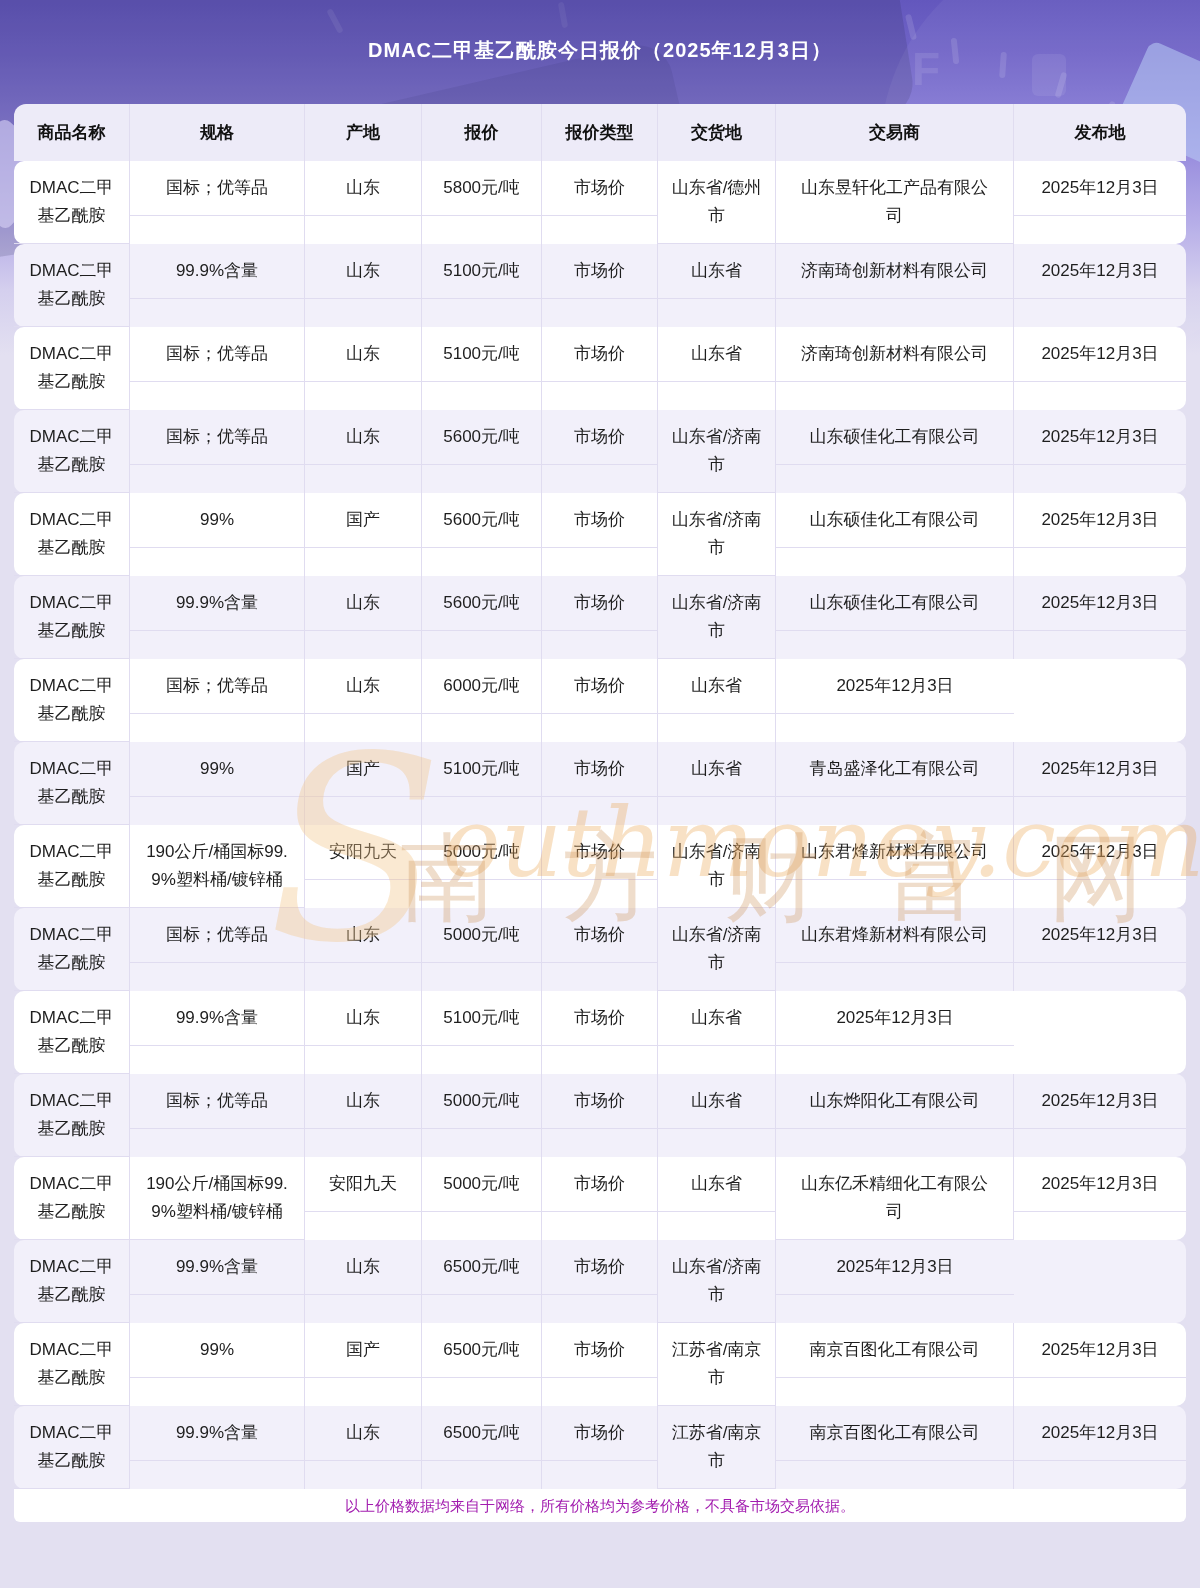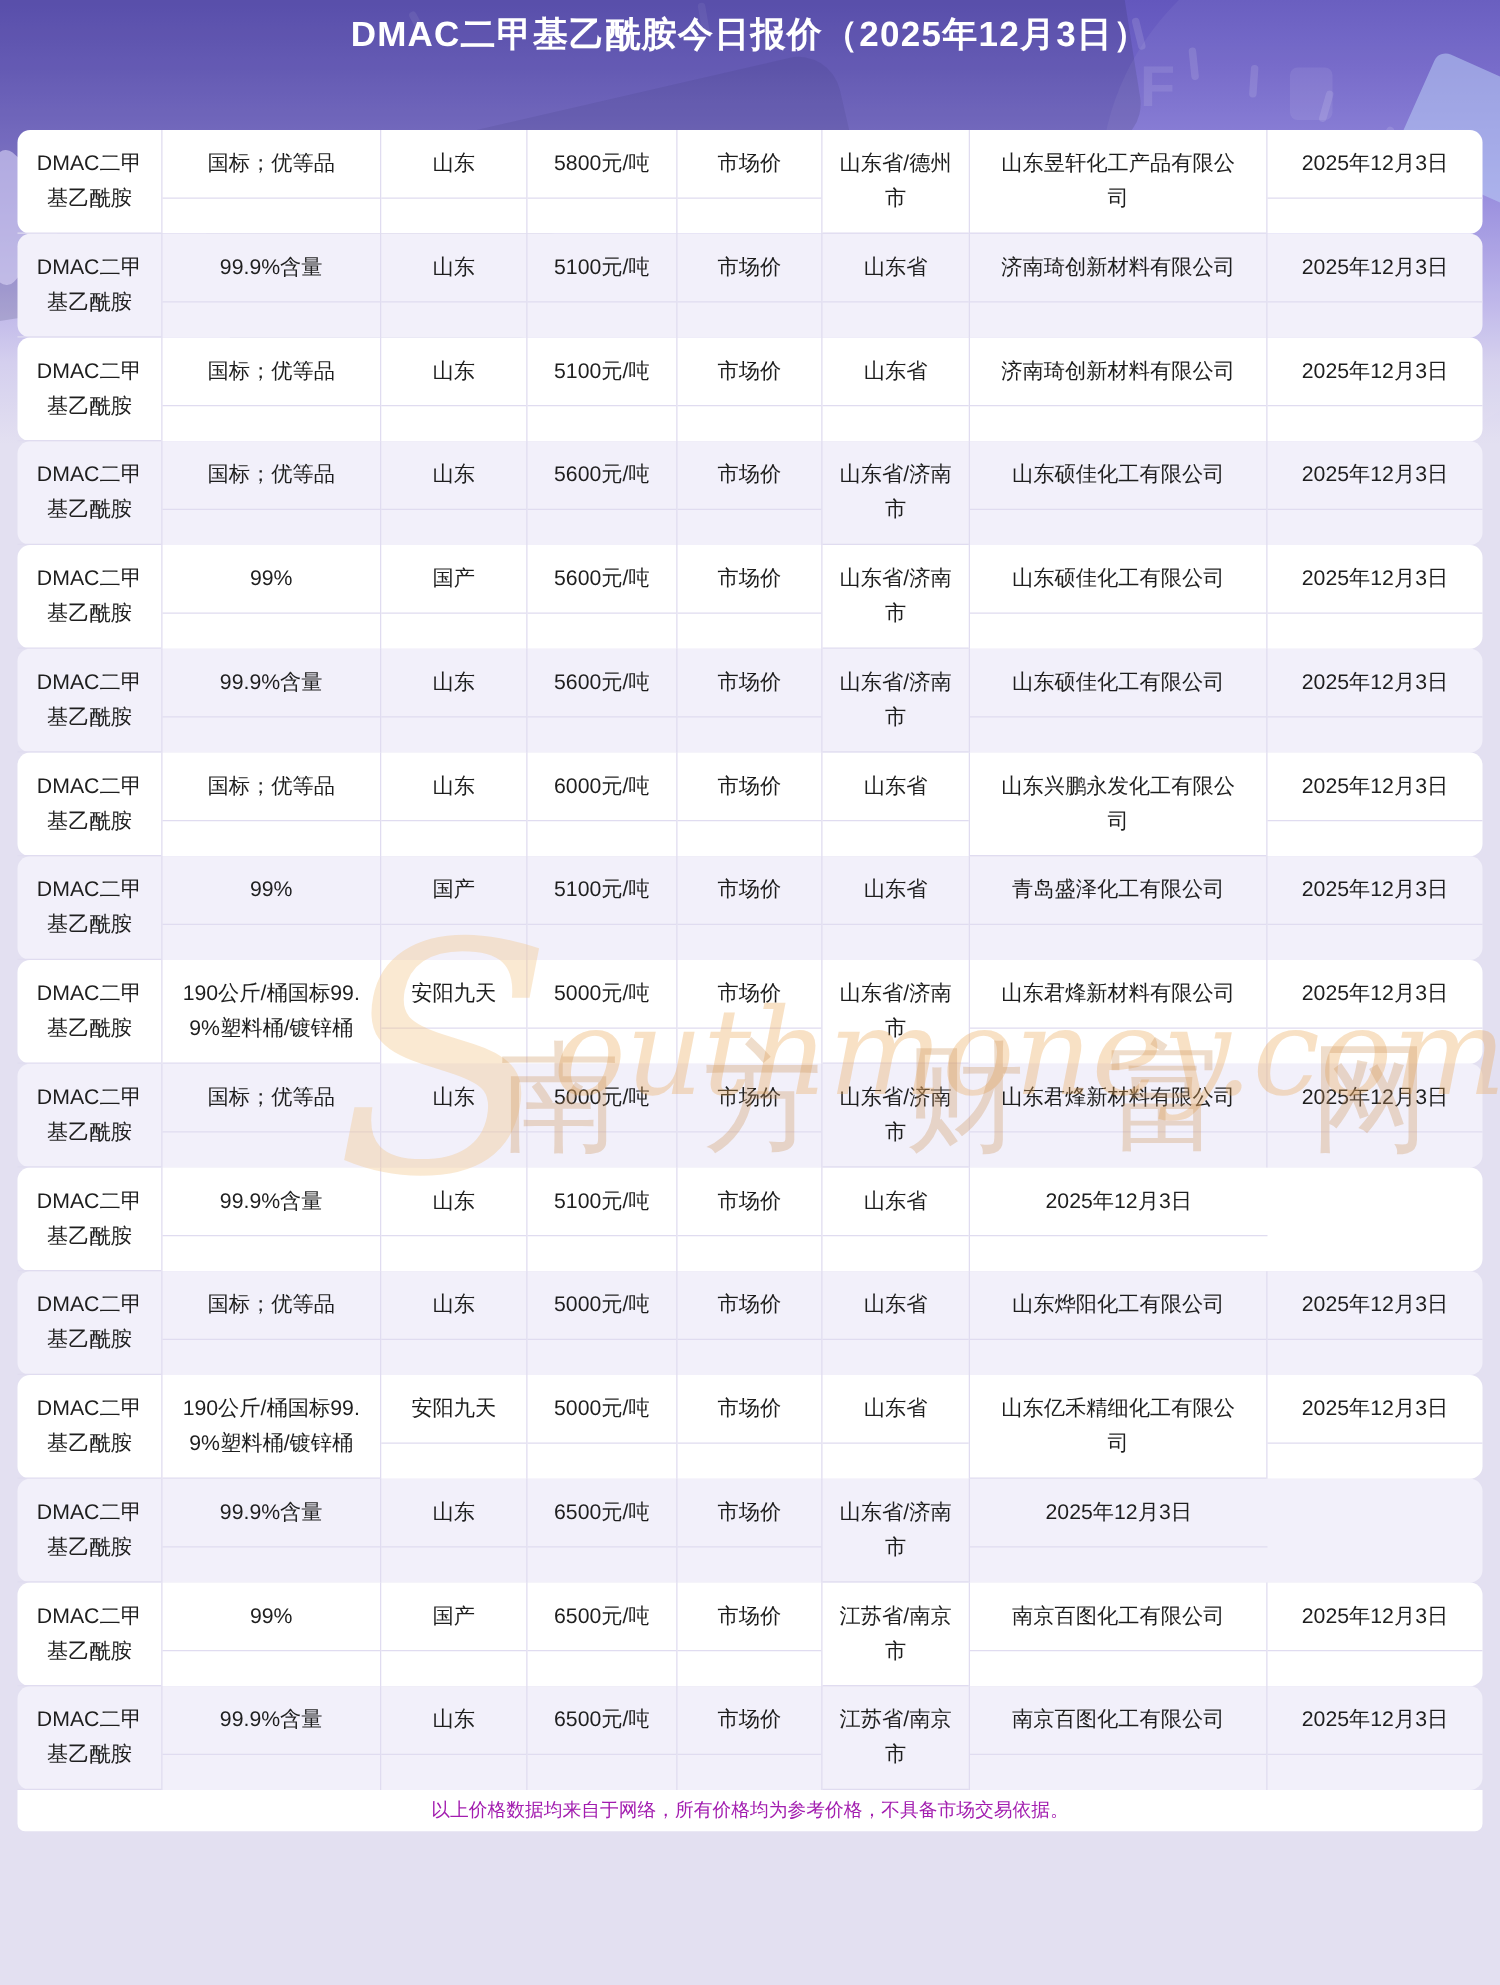--- a/index.html
+++ b/index.html
@@ -38,21 +38,21 @@
   .tick.t5{left:1104px;top:100px;transform:rotate(31deg);}
   .tick.t6{left:1148px;top:134px;transform:rotate(46deg);height:30px;}
   .tick.t7{left:332px;top:8px;transform:rotate(-28deg);background:rgba(255,255,255,0.07);}
   .tick.t8{left:560px;top:2px;transform:rotate(-10deg);background:rgba(255,255,255,0.06);}
   .gauge-f{position:absolute;left:912px;top:42px;font-size:46px;font-weight:bold;
     color:rgba(255,255,255,0.10);}
   .pump{position:absolute;left:1032px;top:54px;width:34px;height:42px;border-radius:6px;
     background:rgba(255,255,255,0.08);}
   
   .hero-text{position:absolute;left:0;top:0;width:1200px;z-index:3;text-align:center;color:#fff;}
-  .hero-title{margin-top:9px;font-size:28px;font-weight:600;letter-spacing:1px;}
+  .hero-title{margin-top:37px;font-size:20px;font-weight:600;letter-spacing:1px;}
   .hero-subtitle{margin-top:13px;font-size:20px;font-weight:600;letter-spacing:1px;}
   
   .table-wrap{position:absolute;left:14px;top:104px;width:1172px;z-index:2;}
   .trow{
     display:grid;
     grid-template-columns:116px 175px 117px 120px 116px 118px 238px 172px;
     align-items:stretch;
     border-radius:10px;
   }
   .trow.odd{background:#ffffff;}
@@ -111,20 +111,46 @@
   <div class="pump"></div>
   <div class="wedge right"></div>
   <div class="wedge left"></div>
 </div>
 
 <div class="hero-text">
   <div class="hero-title">DMAC二甲基乙酰胺今日报价（2025年12月3日）</div>
 </div>
 
 <div class="table-wrap">
+  <div class="trow thead" id="thead">
+      <div class="tcol c1">
+        <div class="tcell">商品名称</div>
+      </div>
+      <div class="tcol c2">
+        <div class="tcell">规格</div>
+      </div>
+      <div class="tcol c3">
+        <div class="tcell">产地</div>
+      </div>
+      <div class="tcol c4">
+        <div class="tcell">报价</div>
+      </div>
+      <div class="tcol c5">
+        <div class="tcell">报价类型</div>
+      </div>
+      <div class="tcol c6">
+        <div class="tcell">交货地</div>
+      </div>
+      <div class="tcol c7">
+        <div class="tcell">交易商</div>
+      </div>
+      <div class="tcol c8">
+        <div class="tcell">发布地</div>
+      </div>
+    </div>
   <div id="tbody">
       <div class="trow odd">
         <div class="tcol c1">
           <div class="tcell">DMAC二甲基乙酰胺</div>
         </div>
         <div class="tcol c2">
           <div class="tcell">国标；优等品</div>
         </div>
         <div class="tcol c3">
           <div class="tcell">山东</div>
@@ -286,23 +312,20 @@
           <div class="tcell">山东</div>
         </div>
         <div class="tcol c4">
           <div class="tcell">6000元/吨</div>
         </div>
         <div class="tcol c5">
           <div class="tcell">市场价</div>
         </div>
         <div class="tcol c6">
           <div class="tcell">山东省</div>
-        </div>
-        <div class="tcol c7">
-          <div class="tcell">山东兴鹏永发化工有限公司</div>
         </div>
         <div class="tcol c8">
           <div class="tcell">2025年12月3日</div>
         </div>
       </div>
       <div class="trow even">
         <div class="tcol c1">
           <div class="tcell">DMAC二甲基乙酰胺</div>
         </div>
         <div class="tcol c2">

